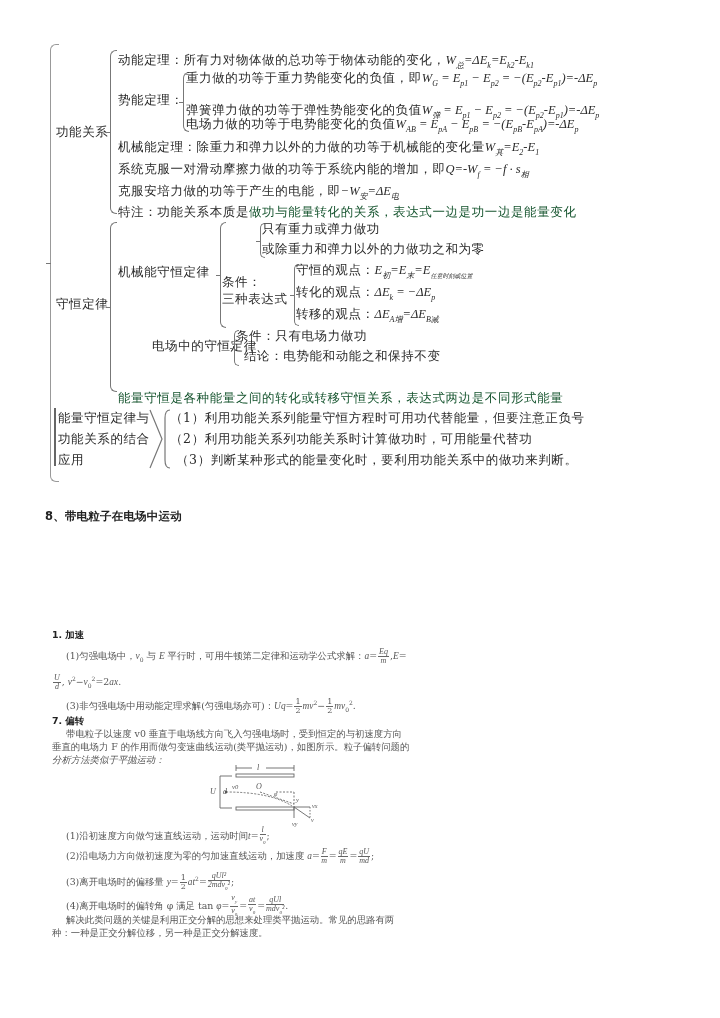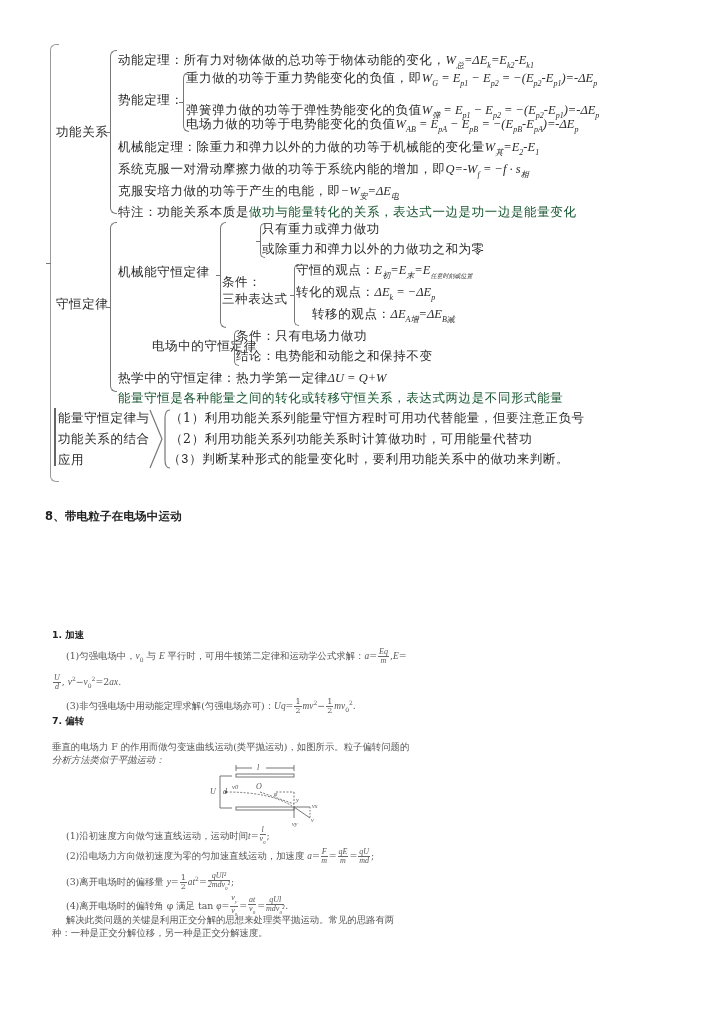--- a/index.html
+++ b/index.html
@@ -80,64 +80,62 @@
   <div class="t" style="left:214px;top:201px;">或除重力和弹力以外的力做功之和为零</div>
 
   <div class="t" style="left:174px;top:251px;">三种表达式</div>
   <div class="brace" style="left:246px;top:224px;width:4px;height:60px;"></div>
   <div class="t" style="left:248px;top:222px;">
     <span>守恒的观点：</span><span class="m">E<sub>初</sub>=E<sub>末</sub>=E<sub style="font-size:6px">任意时刻或位置</sub></span>
   </div>
   <div class="t" style="left:248px;top:244px;">
     <span>转化的观点：</span><span class="m">ΔE<sub>k</sub> = −ΔE<sub>p</sub></span>
   </div>
-  <div class="t" style="left:264px;top:266px;">
+  <div class="t" style="left:248px;top:266px;">
     <span>转移的观点：</span><span class="m">ΔE<sub>A增</sub>=ΔE<sub>B减</sub></span>
   </div>
 
   <div class="t" style="left:70px;top:298px;margin-left:34px;">电场中的守恒定律</div>
   <div class="brace" style="left:186px;top:290px;width:4px;height:34px;"></div>
   <div class="t" style="left:188px;top:288px;">条件：只有电场力做功</div>
-  <div class="t" style="left:188px;top:308px;">结论：电势能和动能之和保持不变</div>
+  <div class="t" style="left:188px;top:308px;padding-left:8px;">结论：电势能和动能之和保持不变</div>
 
-  <div class="t" style="left:70px;top:330px;">
-    <span>热学中的守恒定律：热力学第一定律</span><span class="m">ΔU = Q+W</span>
-  </div>
   <div class="t red" style="left:70px;top:350px;">能量守恒是各种能量之间的转化或转移守恒关系，表达式两边是不同形式能量</div>
 
   <div class="vline" style="left:6px;top:368px;height:58px;"></div>
   <div class="t" style="left:10px;top:370px;">能量守恒定律与</div>
   <div class="t" style="left:10px;top:391px;">功能关系的结合</div>
   <div class="t" style="left:10px;top:412px;">应用</div>
   <svg class="abs" style="left:100px;top:368px;" width="30" height="62">
     <path d="M2 2 L14 31 L2 60" fill="none" stroke="#777" stroke-width="1.2"></path>
     <path d="M22 2 Q17 2 17 10 L17 52 Q17 60 22 60" fill="none" stroke="#777" stroke-width="1.2"></path>
   </svg>
   <div class="t" style="left:122px;top:370px;">（1）利用功能关系列能量守恒方程时可用功代替能量，但要注意正负号</div>
   <div class="t" style="left:122px;top:391px;">（2）利用功能关系列功能关系时计算做功时，可用能量代替功</div>
-  <div class="t" style="left:120px;top:412px;font-family:Liberation Mono, monospace;">（3）判断某种形式的能量变化时，要利用功能关系中的做功来判断。</div>
+  <div class="t" style="left:128px;top:412px;">（3）判断某种形式的能量变化时，要利用功能关系中的做功来判断。</div>
 </div>
 
 <div id="heading" class="abs">8、带电粒子在电场中运动</div>
 
 <div id="fig2" class="abs">
 
   <div class="p" style="left:0;top:2px;"><b>1. 加速</b></div>
 
   <div class="p" style="left:14px;top:22px;">
     <span>(1)匀强电场中，</span><span class="m">v</span><sub style="font-size:6px">0</sub> <span>与</span> <span class="m">E</span> <span>平行时，可用牛顿第二定律和运动学公式求解：</span><span class="m">a</span>=<span class="frac"><span class="num m">Eq</span><span class="m">m</span></span>,<span class="m">E</span>=
   </div>
   <div class="p" style="left:0;top:46px;">
     <span class="frac"><span class="num m">U</span><span class="m">d</span></span>, <span class="m">v</span><sup style="font-size:6px">2</sup>−<span class="m">v</span><sub style="font-size:6px">0</sub><sup style="font-size:6px">2</sup>=2<span class="m">ax</span>.
   </div>
   <div class="p" style="left:14px;top:70px;">
     <span>(3)非匀强电场中用动能定理求解(匀强电场亦可)：</span><span class="m">Uq</span>=<span class="frac"><span class="num">1</span><span>2</span></span><span class="m">mv</span><sup style="font-size:6px">2</sup>−<span class="frac"><span class="num">1</span><span>2</span></span><span class="m">mv</span><sub style="font-size:6px">0</sub><sup style="font-size:6px">2</sup>.
   </div>
 
   <div class="p" style="left:0;top:88px;"><b>7. 偏转</b></div>
+  <div class="p" style="left:14px;top:101px;">带电粒子以速度 v0 垂直于电场线方向飞入匀强电场时，受到恒定的与初速度方向</div>
   <div class="p" style="left:0;top:114px;">垂直的电场力 F 的作用而做匀变速曲线运动(类平抛运动)，如图所示。粒子偏转问题的</div>
   <div class="p" style="left:0;top:127px;font-style:italic;">分析方法类似于平抛运动：</div>
 
   <svg class="abs" style="left:138px;top:138px;" width="150" height="66" viewBox="0 0 150 66">
     <g stroke="#666" fill="none" stroke-width="0.9">
 
       <line x1="46" y1="4" x2="62" y2="4"></line>
         <line x1="76" y1="4" x2="104" y2="4"></line>
       <line x1="46" y1="1" x2="46" y2="7"></line>
         <line x1="104" y1="1" x2="104" y2="7"></line>

